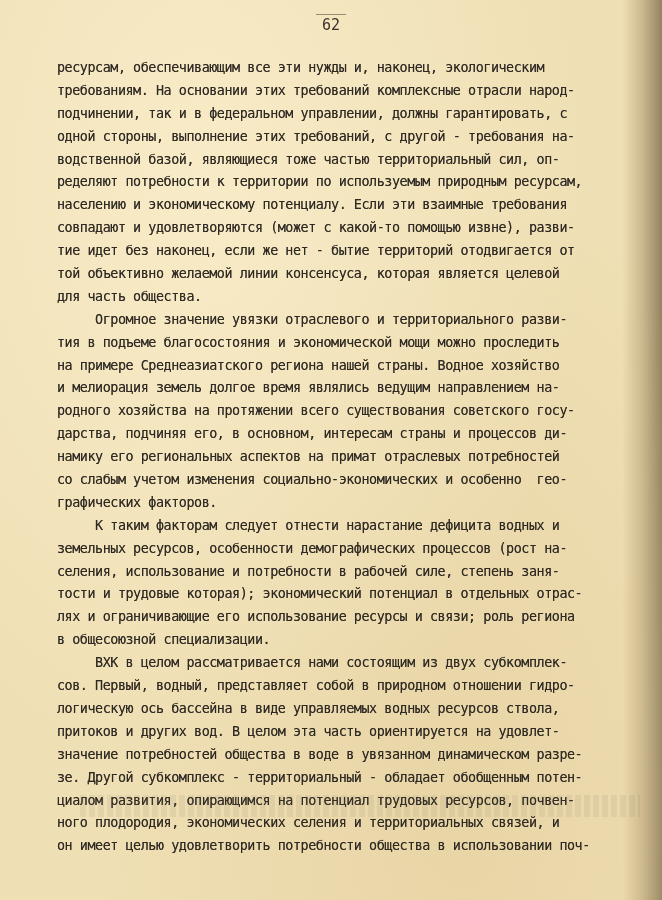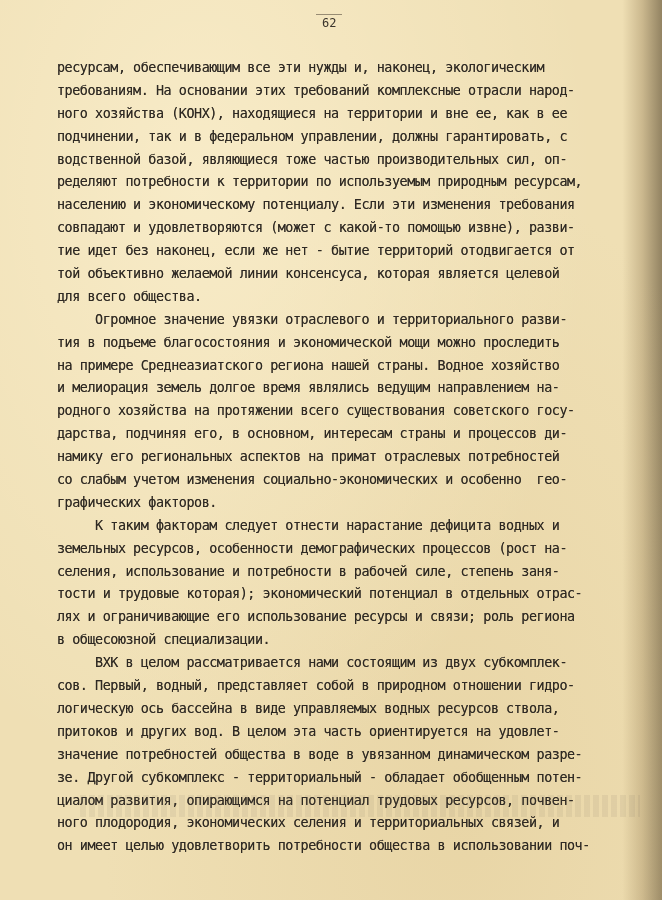--- a/index.html
+++ b/index.html
@@ -23,21 +23,21 @@
       position: absolute;
       left: 0;
       top: 0;
       width: 662px;
       height: 900px;
     }
     .page-number {
       position: absolute;
       top: 16px;
       left: 322px;
-      font-size: 12px;
+      font-size: 15px;
       color: #3a342c;
       letter-spacing: 0px;
     }
     .page-number::before {
       content: "";
       position: absolute;
       left: -6px;
       right: -6px;
       top: -2px;
       border-top: 1px solid rgba(60,50,40,0.5);
@@ -74,29 +74,29 @@
 </head>
 <body>
 
 <div class="page">
   <div class="page-number">62</div>
 
   <div class="text-block">
     <div class="paragraph">
       <span class="line">ресурсам, обеспечивающим все эти нужды и, наконец, экологическим</span>
       <span class="line">требованиям. На основании этих требований комплексные отрасли народ-</span>
-      <span class="line">ного хозяйства (КОНХ), находящиеся на территории и вне ее, как в ее</span>
       <span class="line">подчинении, так и в федеральном управлении, должны гарантировать, с</span>
-      <span class="line">водственной базой, являющиеся тоже частью производительных сил, оп-</span>
+      <span class="line">одной стороны, выполнение этих требований, с другой - требования на-</span>
+      <span class="line">водственной базой, являющиеся тоже частью территориальный сил, оп-</span>
       <span class="line">ределяют потребности к территории по используемым природным ресурсам,</span>
-      <span class="line">населению и экономическому потенциалу. Если эти изменения требования</span>
+      <span class="line">населению и экономическому потенциалу. Если эти взаимные требования</span>
       <span class="line">совпадают и удовлетворяются (может с какой-то помощью извне), разви-</span>
       <span class="line">тие идет без наконец, если же нет - бытие территорий отодвигается от</span>
       <span class="line">той объективно желаемой линии консенсуса, которая является целевой</span>
-      <span class="line">для всего общества.</span>
+      <span class="line">для часть общества.</span>
     </div>
     <div class="paragraph">
       <span class="line">     Огромное значение увязки отраслевого и территориального разви-</span>
       <span class="line">тия в подъеме благосостояния и экономической мощи можно проследить</span>
       <span class="line">на примере Среднеазиатского региона нашей страны. Водное хозяйство</span>
       <span class="line">и мелиорация земель долгое время являлись ведущим направлением на-</span>
       <span class="line">родного хозяйства на протяжении всего существования советского госу-</span>
       <span class="line">дарства, подчиняя его, в основном, интересам страны и процессов ди-</span>
       <span class="line">намику его региональных аспектов на примат отраслевых потребностей</span>
       <span class="line">со слабым учетом изменения социально-экономических и особенно  гео-</span>

